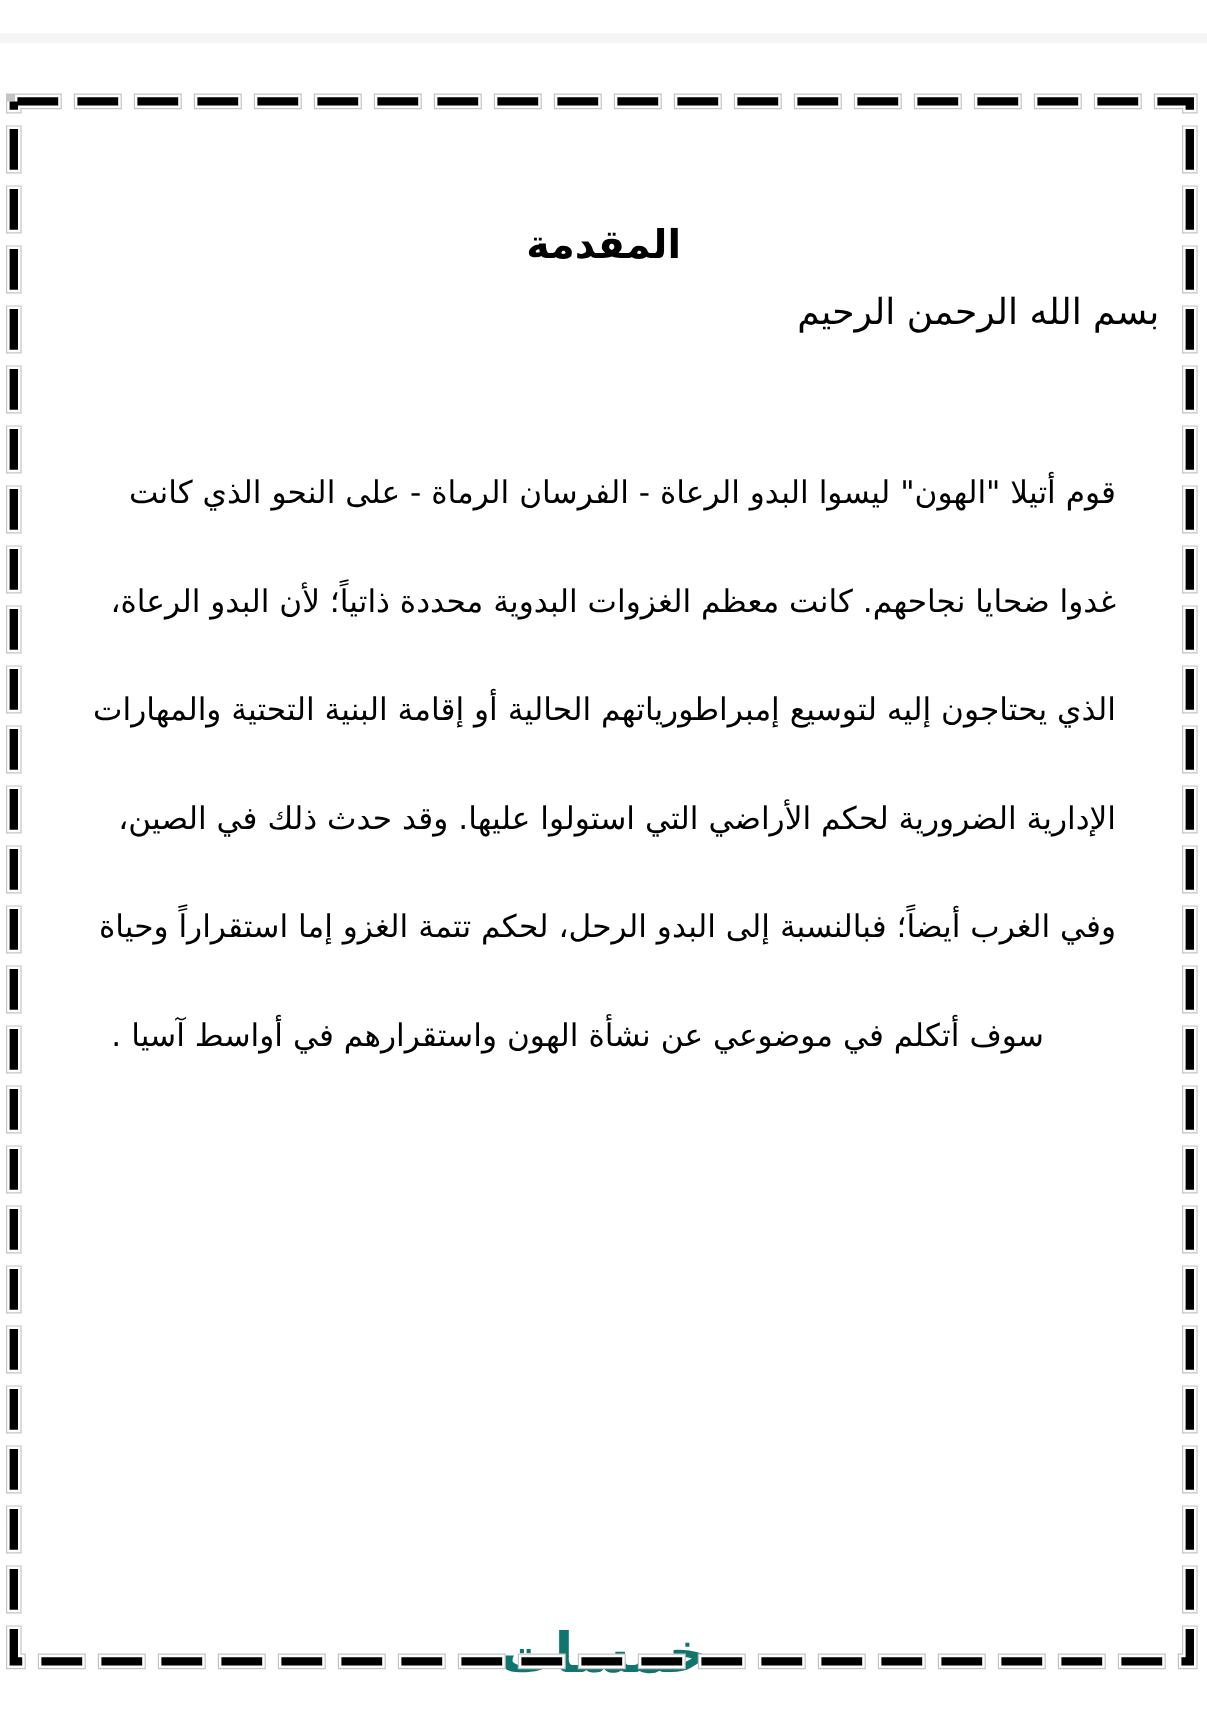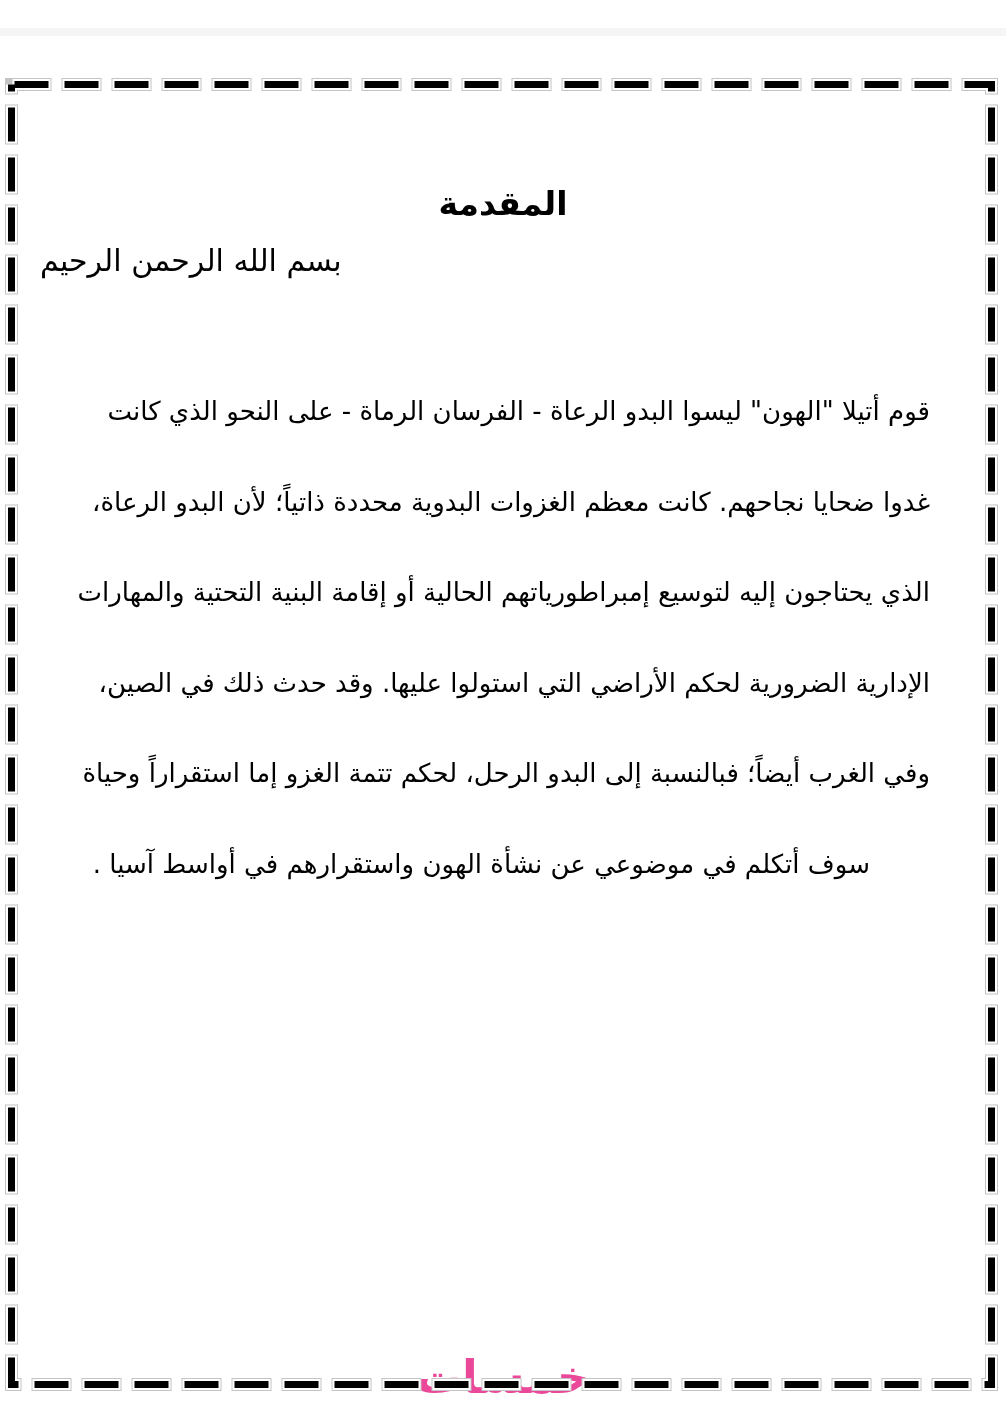--- a/index.html
+++ b/index.html
@@ -21,21 +21,21 @@
     z-index: 0;
   }
   .watermark {
     position: absolute;
     top: 1350px;
     left: 0;
     width: 100%;
     text-align: center;
     font-size: 46px;
     font-weight: bold;
-    color: #ec4899;
+    color: #0f766e;
     letter-spacing: 2px;
     z-index: 1;
   }
   .page-border {
     position: absolute;
     top: 0; left: 0;
     width: 1006px;
     height: 1426px;
     z-index: 2;
     pointer-events: none;
@@ -53,21 +53,21 @@
     text-align: center;
     font-size: 33px;
     font-weight: bold;
     line-height: 1.35;
   }
   .basmala {
     position: absolute;
     top: 238px;
     left: 40px;
     right: 40px;
-    text-align: left;
+    text-align: right;
     font-size: 30px;
     line-height: 1.5;
   }
   .body-text {
     position: absolute;
     top: 366px;
     right: 76px;
     left: 40px;
     direction: rtl;
     text-align: right;

